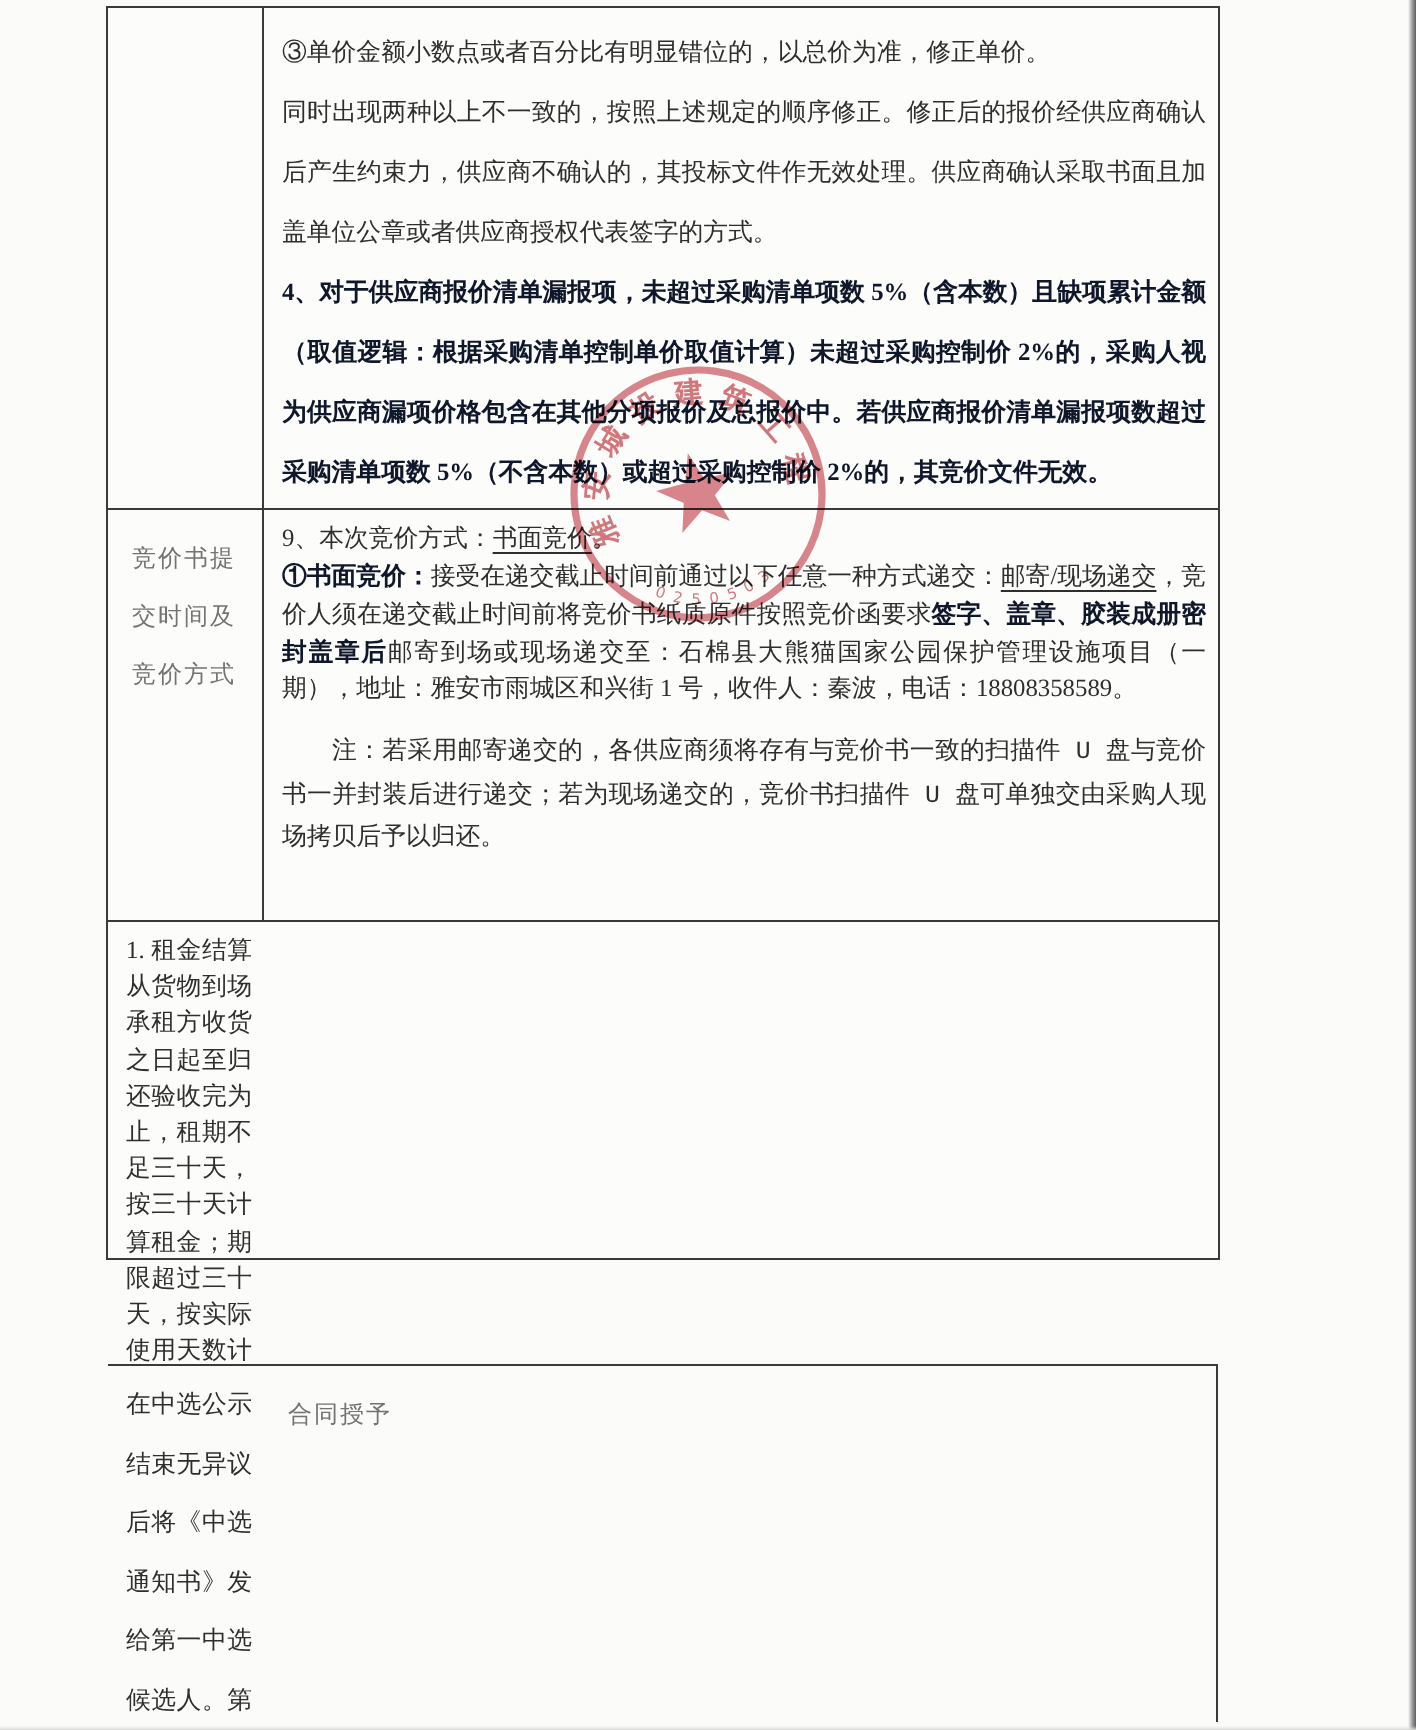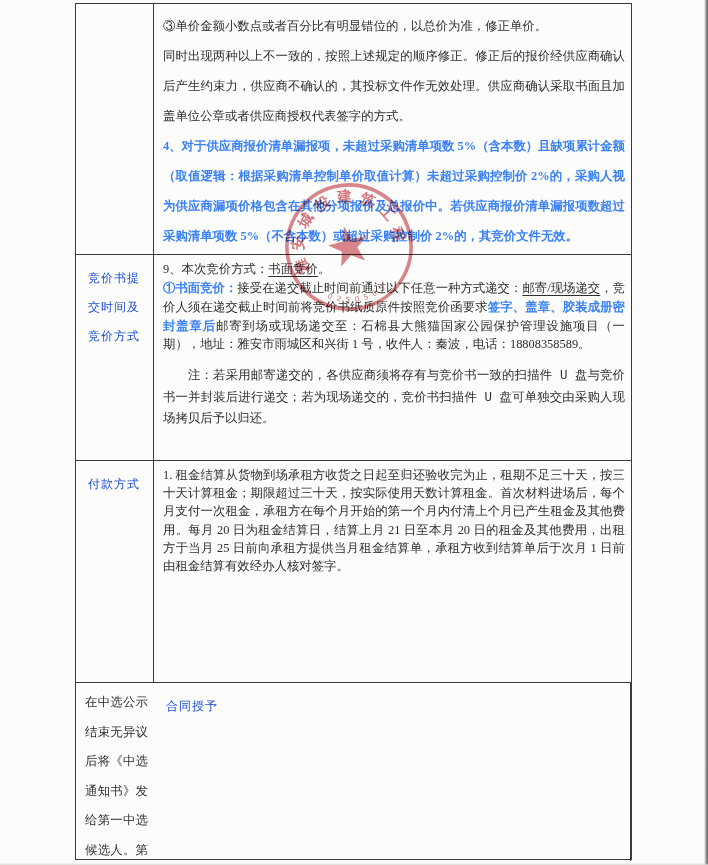--- a/index.html
+++ b/index.html
@@ -10,43 +10,42 @@
   }
   .scan-edge{
     position:absolute;right:0;top:0;width:4px;height:100%;
     background:linear-gradient(to right, rgba(0,0,0,0), #9a9a9a 55%, #5f5f5f);
   }
   .scan-edge-bottom{
     position:absolute;left:0;bottom:0;width:100%;height:2px;
     background:linear-gradient(to bottom, rgba(0,0,0,0), #d9d9d6);
   }
   .doc-table{
-    position:absolute;left:75px;top:3px;width:557px;height:857px;
+    position:absolute;left:53px;top:3px;width:557px;height:627px;
     border:1.8px solid #3a3a3a;box-sizing:border-box;
     background:rgba(255,255,255,0.35);
   }
   .trow{
     display:grid;grid-template-columns:78px 1fr;box-sizing:border-box;
   }
   .trow + .trow{border-top:1.6px solid #3a3a3a;}
   .cell{box-sizing:border-box;overflow:hidden;}
   .label-cell{
     border-right:1.6px solid #3a3a3a;
     padding:10px 3px 0 12px;
     font-size:12px;line-height:29px;letter-spacing:1px;
-    color:#1d4ed8;
-    font-family:Liberation Mono, monospace;
+    color:#737373;
   }
   .content-cell{
     padding:0 6px 0 9px;
     font-size:12.4px;color:#2e2e2e;
     text-align:justify;
   }
   .content-cell p{margin:0;}
-  .b{font-weight:700;color:#3b82f6;}
+  .b{font-weight:700;color:#0f172a;}
   .u{text-decoration:underline;text-underline-offset:2.5px;text-decoration-thickness:1px;}
   
   .cell-r1{padding-top:7px;}
   .p-r1{line-height:30px;}
   .cell-r2{padding-top:4px;}
   .p-r2a{line-height:20px;}
   .p-r2b{line-height:18.8px;}
   .p-note{line-height:21.5px;margin-top:12px !important;text-indent:25px;font-family:Liberation Mono, monospace;}
   .cell-r3{padding-top:5px;}
   .p-r3a{line-height:18.2px;}
@@ -75,21 +74,20 @@
     </div>
     <div class="trow" style="height: 206px;">
       <div class="cell label-cell">竞价书提交时间及竞价方式</div>
       <div class="cell content-cell cell-r2">
         <p class="p-r2a"><span>9、本次竞价方式：</span><span class="u">书面竞价</span><span>。</span></p>
         <p class="p-r2b"><span class="b">①书面竞价：</span><span>接受在递交截止时间前通过以下任意一种方式递交：</span><span class="u">邮寄/现场递交</span><span>，竞价人须在递交截止时间前将竞价书纸质原件按照竞价函要求</span><span class="b">签字、盖章、胶装成册密封盖章后</span><span>邮寄到场或现场递交至：石棉县大熊猫国家公园保护管理设施项目（一期），地址：雅安市雨城区和兴街 1 号，收件人：秦波，电话：18808358589。</span></p>
         <p class="p-note"><span>注：若采用邮寄递交的，各供应商须将存有与竞价书一致的扫描件 U 盘与竞价书一并封装后进行递交；若为现场递交的，竞价书扫描件 U 盘可单独交由采购人现场拷贝后予以归还。</span></p>
       </div>
     </div>
     <div class="trow" style="height: 222px;">
-      <div class="cell label-cell">付款方式</div>
       <div class="cell content-cell cell-r3">
         <p class="p-r3a"><span>1. 租金结算从货物到场承租方收货之日起至归还验收完为止，租期不足三十天，按三十天计算租金；期限超过三十天，按实际使用天数计算租金。首次材料进场后，每个月支付一次租金，承租方在每个月开始的第一个月内付清上个月已产生租金及其他费用。每月 20 日为租金结算日，结算上月 21 日至本月 20 日的租金及其他费用，出租方于当月 25 日前向承租方提供当月租金结算单，承租方收到结算单后于次月 1 日前由租金结算有效经办人核对签字。</span></p>
       </div>
     </div>
     <div class="trow" style="height: 179px;">
       <div class="cell content-cell cell-r4">
         <p class="p-r4"><span>在中选公示结束无异议后将《中选通知书》发给第一中选候选人。第一中选候选人在收到《中选通知书》后在规定时间内，与采购人签订合同。若第一中选候选人在规定时间内拒不签订合同或书面表示放弃此次中选，采购人将按照顺序依次函询第二、第三等相关中选候选人是否愿意接受第一中选候选人的同等条件履约，若在此环节中任一潜在中选人书面承诺接受第一中选候选人同等价格和同等条件履约，则确定为中选人，并通过城投公司官网发布公示。</span></p>
       </div>
       <div class="cell label-cell">合同授予</div>
     </div>

